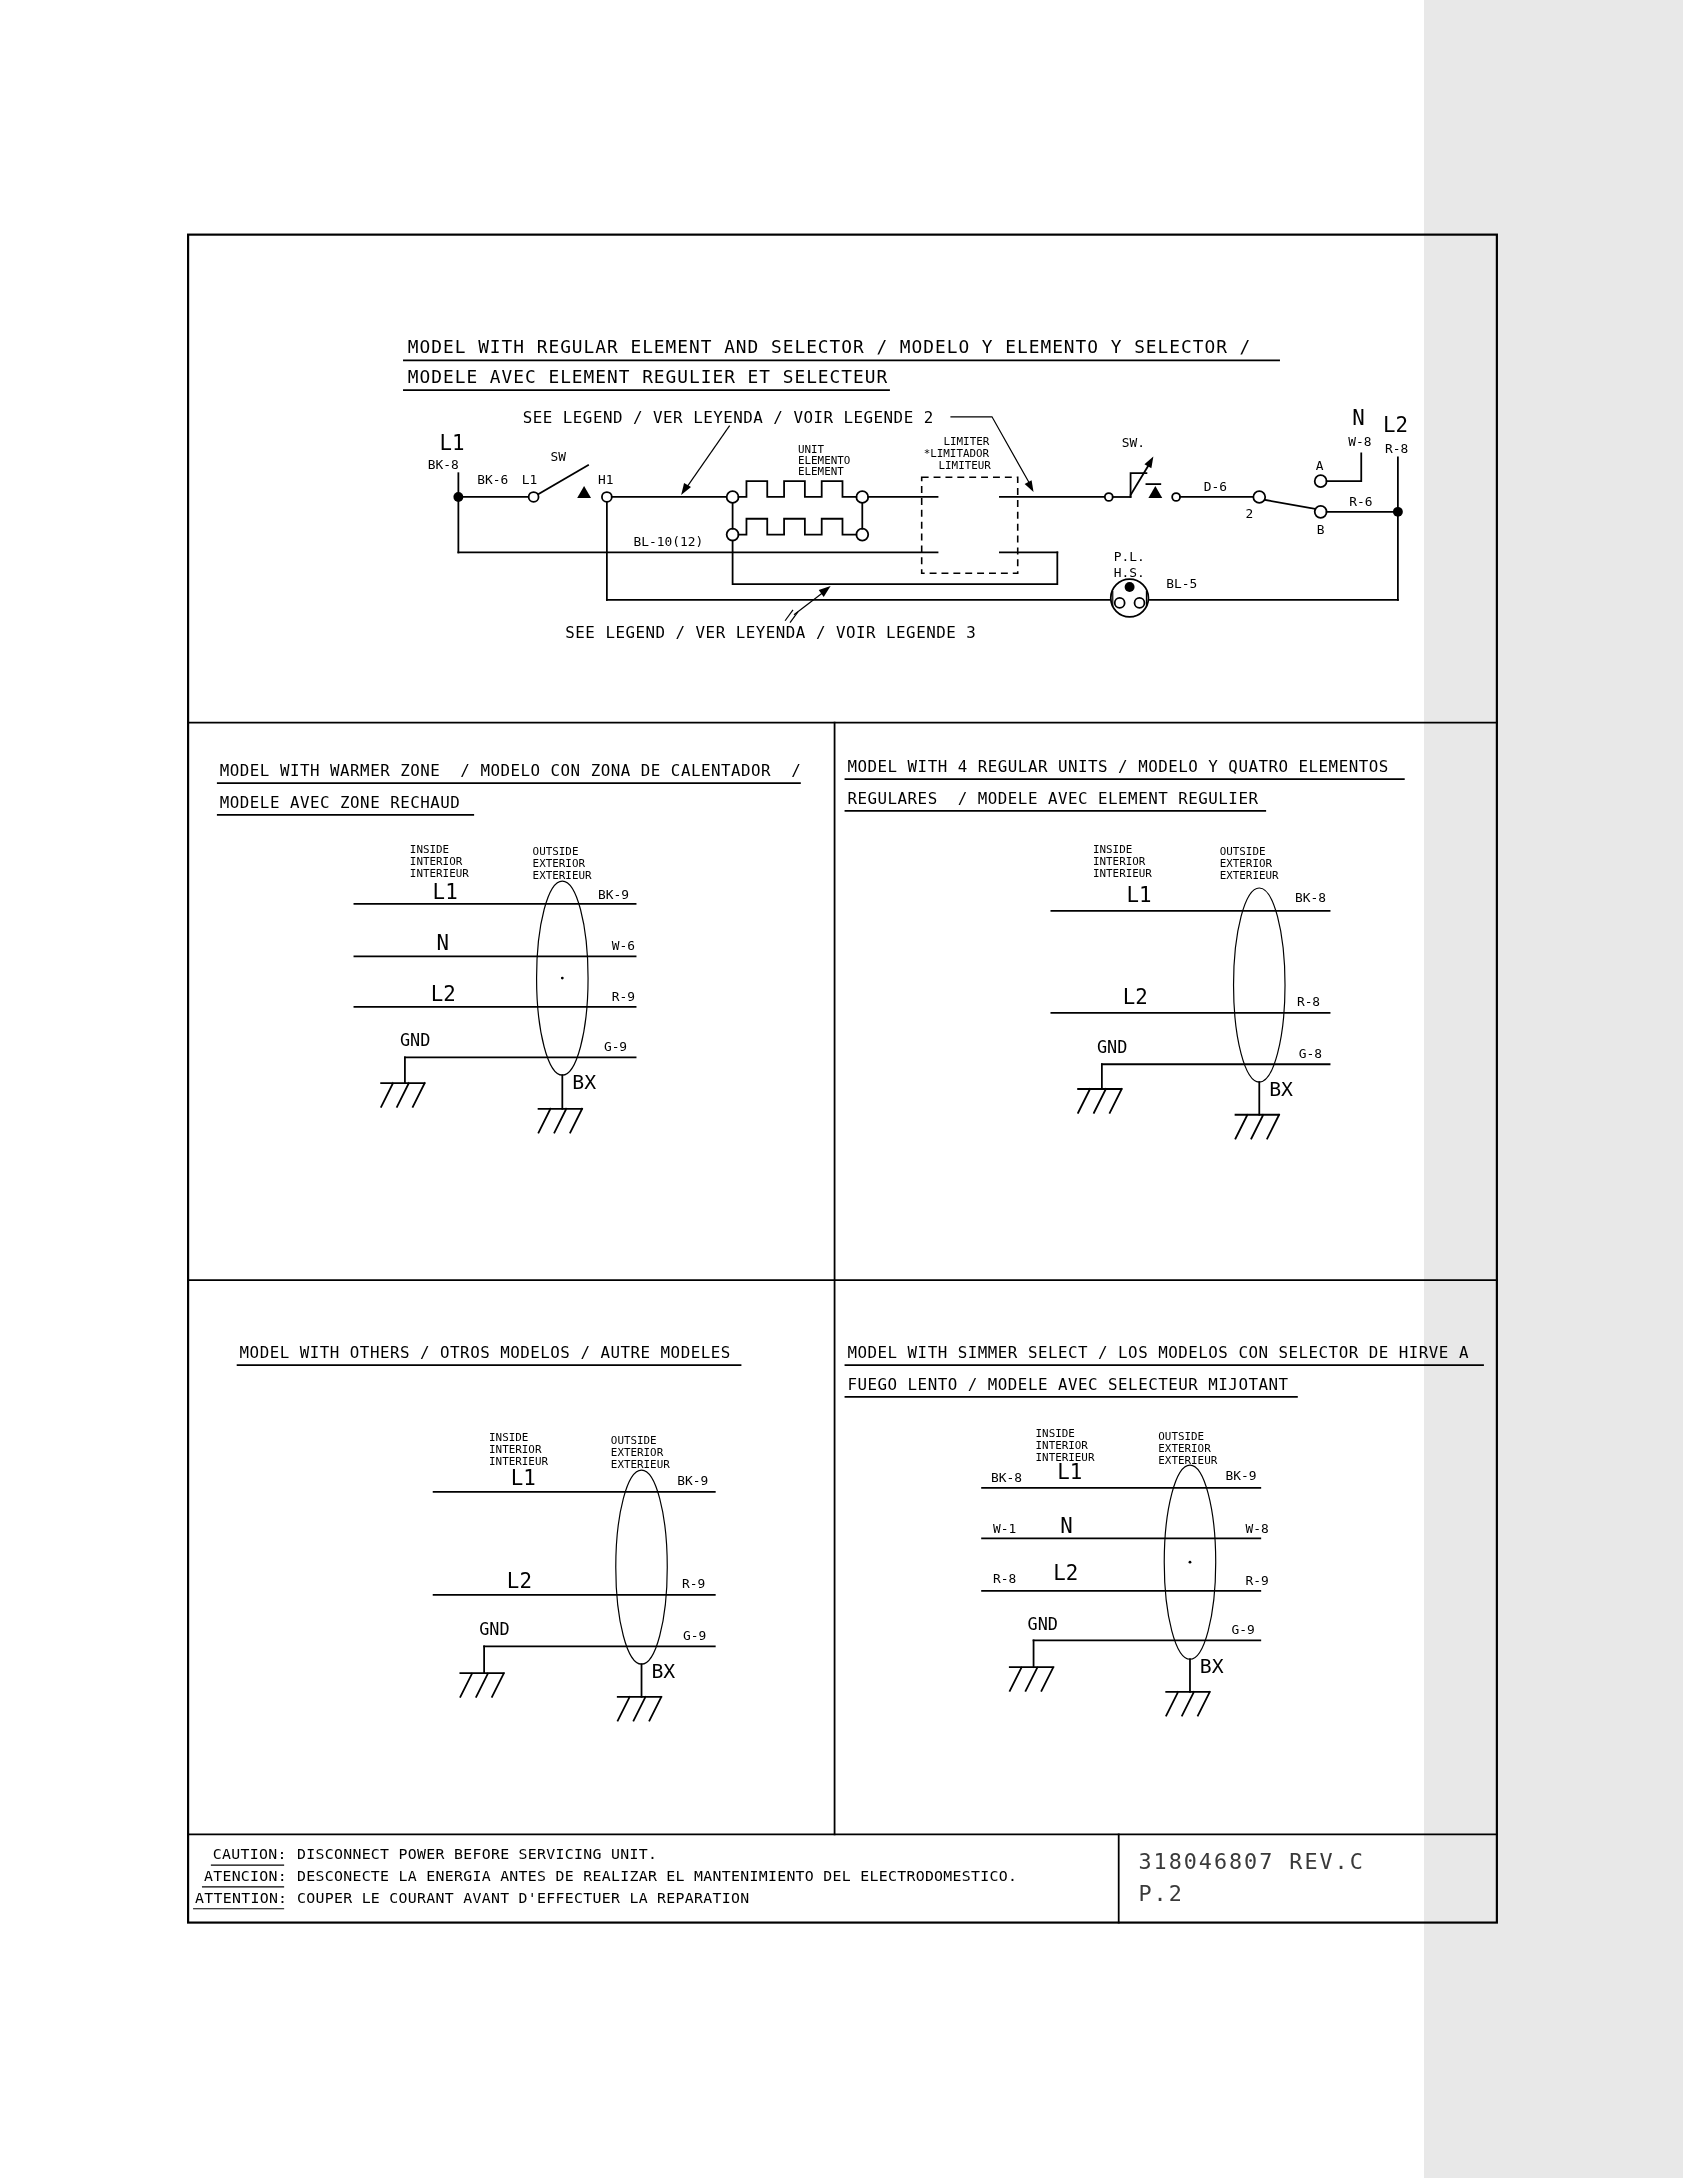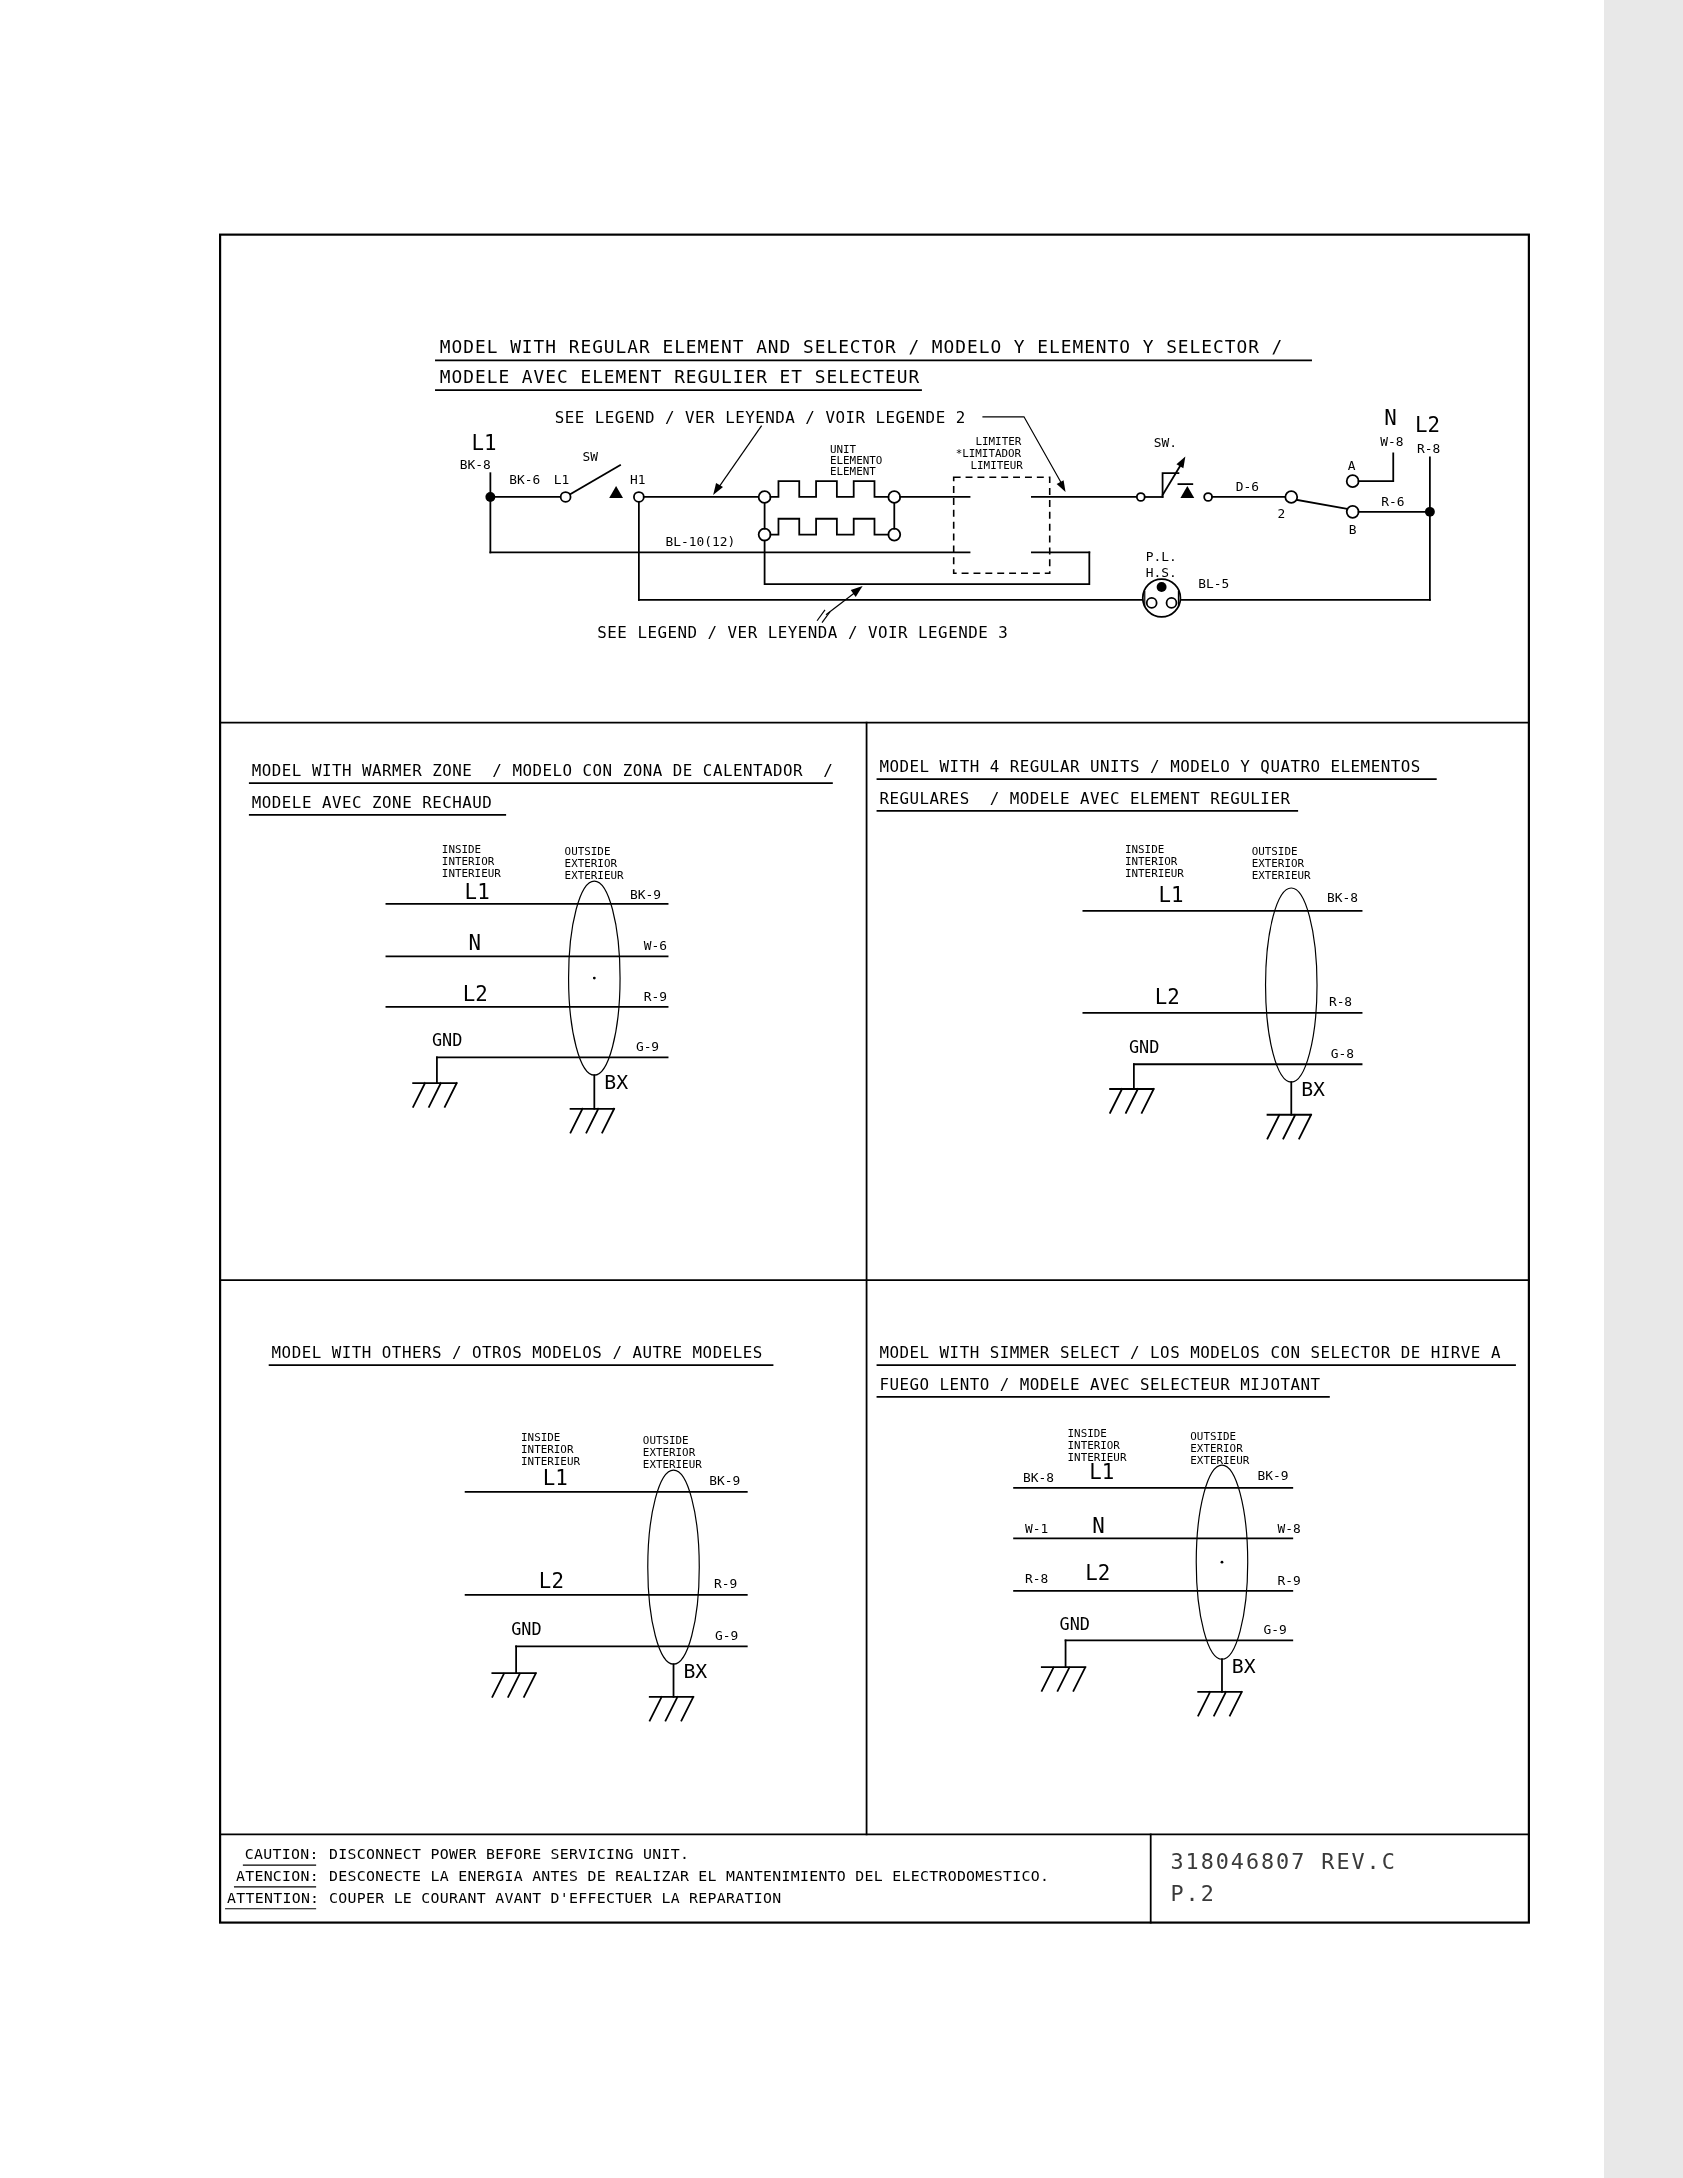--- a/index.html
+++ b/index.html
@@ -1,16 +1,16 @@
 <!DOCTYPE html>
 <html><head>
 <meta charset="utf-8">
 <style>
   html,body{margin:0;padding:0;background:#e8e8e8;}
-  .page{position:relative;width:1572px;height:2178px;background:#ffffff;font-family:"DejaVu Sans Mono",monospace;padding-left:32px;}
+  .page{position:relative;width:1424px;height:2178px;background:#ffffff;font-family:"DejaVu Sans Mono",monospace;}
   svg text{fill:#000;font-family:"DejaVu Sans Mono",monospace;white-space:pre;}
   .w{stroke:#000;stroke-width:1.8;fill:none;stroke-linecap:square;}
   .w2{stroke:#000;stroke-width:2.2;fill:none;}
   .thin{stroke:#000;stroke-width:1.2;fill:none;}
   .dash{stroke:#000;stroke-width:1.6;fill:none;stroke-dasharray:7 5;}
   .oc{fill:#fff;stroke:#000;stroke-width:1.8;}
   .fc{fill:#000;stroke:none;}
   .f-top{font-size:18px;letter-spacing:1px;}
   .f-title{font-size:16px;letter-spacing:.5px;}
   .f-leg{font-size:16px;letter-spacing:.5px;}

